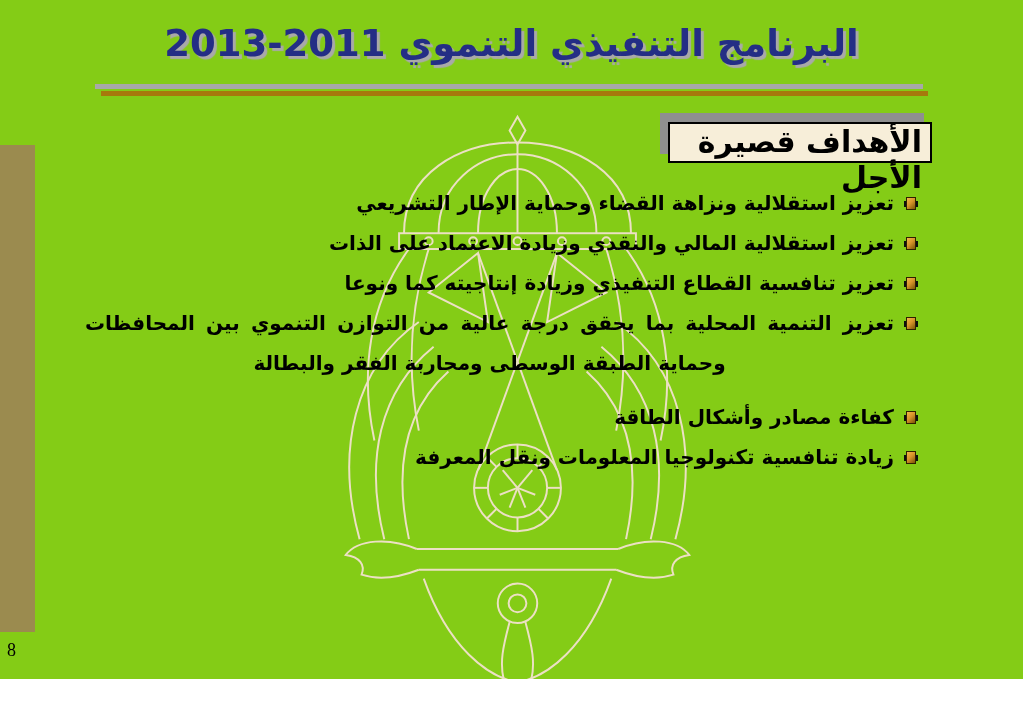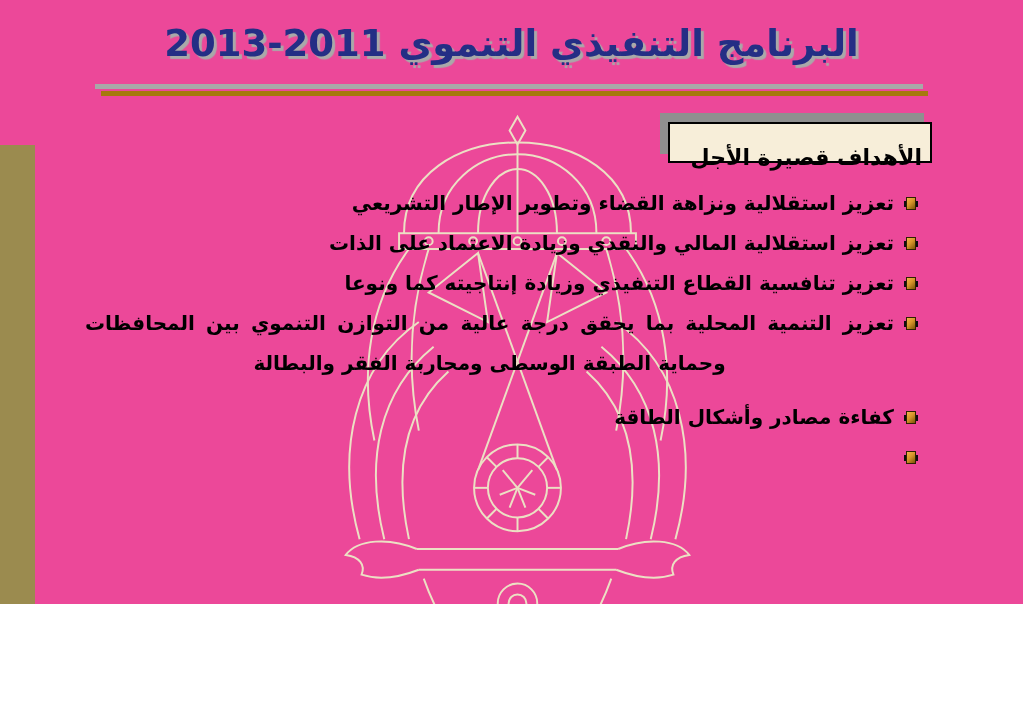--- a/index.html
+++ b/index.html
@@ -2,21 +2,21 @@
 <html lang="ar" style="--title-blue: #242e85; --line-gray: #a8a8a8; --line-gold: #a6790c; --sidebar-tan: #9b8b4f; --box-cream: #f7eed9; --box-shadow-gray: #8f8f8f; --bullet-orange: #d8952a; --watermark-beige: #ece0c4; --text-black: #000000;"><head>
 <meta charset="utf-8">
 <style>
   :root{
     --title-blue:#242e85; --line-gray:#a8a8a8; --line-gold:#a6790c;
     --sidebar-tan:#9b8b4f; --box-cream:#f7eed9; --box-shadow-gray:#8f8f8f;
     --bullet-orange:#d8952a; --watermark-beige:#ece0c4; --text-black:#000000;
   }
   *{margin:0;padding:0;box-sizing:border-box}
   body{background:#fff;font-family:"DejaVu Sans",sans-serif}
-  .slide{position:relative;width:1023px;height:604px;background:#ec4899;overflow:hidden}
+  .slide{position:relative;width:1023px;height:679px;background:#84cc16;overflow:hidden}
 
   
   .side-bar{position:absolute;left:0;top:145px;width:35px;height:487px;background:var(--sidebar-tan)}
 
   
   .page-num{position:absolute;left:7px;top:640px;font-family:"Liberation Serif",serif;
             font-size:18px;color:var(--text-black)}
 
   
   .watermark{position:absolute;left:330px;top:112px;width:375px;height:578px;pointer-events:none}
@@ -25,22 +25,22 @@
   .title{position:absolute;top:22px;left:0;width:100%;text-align:center;direction:rtl;
          font-size:37px;font-weight:bold;color:var(--title-blue);
          text-shadow:3px 3px 1px #a9a9a9;letter-spacing:0}
   .rule-gray{position:absolute;left:95px;top:84px;width:828px;height:5px;background:var(--line-gray)}
   .rule-gold{position:absolute;left:101px;top:91px;width:827px;height:5px;background:var(--line-gold)}
 
   
   .section-box{position:absolute;left:668px;top:122px;width:264px;height:41px;direction:rtl;
                background:var(--box-cream);border:2px solid #000;
                box-shadow:-8px -9px 0 0 var(--box-shadow-gray);
-               font-size:22px;font-weight:bold;color:var(--text-black);
-               line-height:36px;text-align:right;padding:16px 8px}
+               font-size:30px;font-weight:bold;color:var(--text-black);
+               line-height:36px;text-align:right;padding:0 8px}
 
   
   .objectives{position:absolute;top:183px;right:105px;left:85px;direction:rtl;list-style:none}
   .objectives li{position:relative;padding-right:24px;font-size:20px;font-weight:bold;
                  color:var(--text-black);line-height:40px;text-align:right}
   .objectives li.two-line{text-align:justify;text-align-last:center;margin-bottom:14px}
   .bullet{position:absolute;right:0;top:13px;width:14px;height:15px;display:inline-block}
   .bullet::before{content:"";position:absolute;left:0;right:0;top:5px;height:6px;background:#0d0d0d}
   .bullet::after{content:"";position:absolute;left:2px;right:2px;top:1px;bottom:1px;
                  background:linear-gradient(135deg,#f2b44a 0%,var(--bullet-orange) 45%,#7a5306 100%);
@@ -123,24 +123,24 @@
 
   <h1 class="title">البرنامج التنفيذي التنموي 2011-2013</h1>
   <div class="rule-gray"></div>
   <div class="rule-gold"></div>
 
   <div class="section-box">
     <span>الأهداف قصيرة الأجل</span>
   </div>
 
   <ul class="objectives">
-      <li><span class="bullet"></span><span>تعزيز استقلالية ونزاهة القضاء وتطوير الإطار التشريعي</span></li>
+      <li><span class="bullet"></span><span>تعزيز استقلالية ونزاهة القضاء وحماية الإطار التشريعي</span></li>
       <li><span class="bullet"></span><span>تعزيز استقلالية المالي والنقدي وزيادة الاعتماد على الذات</span></li>
       <li><span class="bullet"></span><span>تعزيز تنافسية القطاع التنفيذي وزيادة إنتاجيته كما ونوعا</span></li>
       <li class="two-line"><span class="bullet"></span><span>تعزيز التنمية المحلية بما يحقق درجة عالية من التوازن التنموي بين المحافظات وحماية الطبقة الوسطى ومحاربة الفقر والبطالة</span></li>
       <li><span class="bullet"></span></li>
       <li><span class="bullet"></span><span>كفاءة مصادر وأشكال الطاقة</span></li>
-      <li><span class="bullet"></span></li>
+      <li><span class="bullet"></span><span>زيادة تنافسية تكنولوجيا المعلومات ونقل المعرفة</span></li>
     </ul>
 
   <div class="page-num">8</div>
 
 </div>
 
 </body></html>

